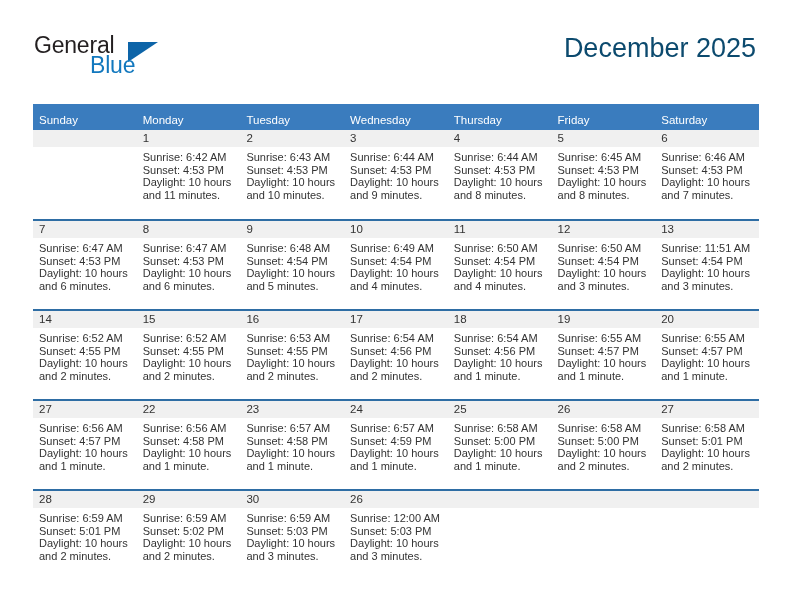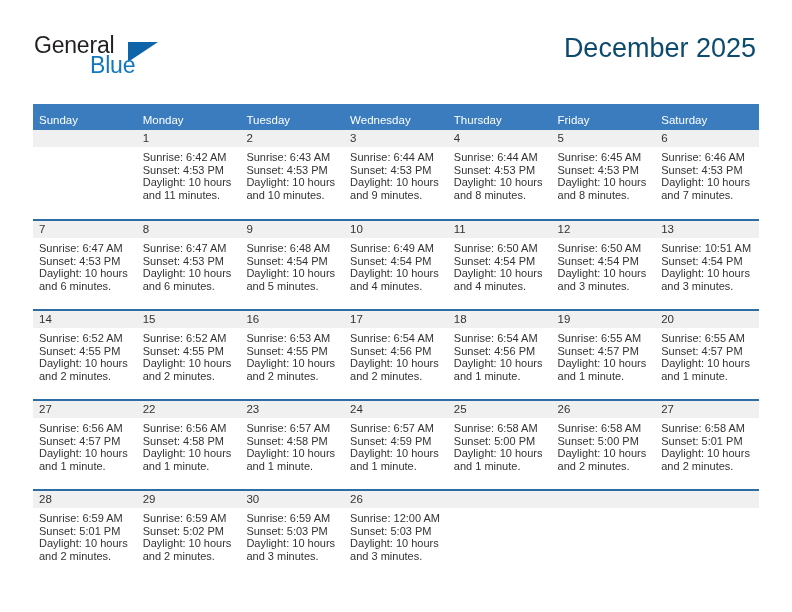--- a/index.html
+++ b/index.html
@@ -301,21 +301,21 @@
                 <span>Sunrise: 6:50 AM</span>
                 <span>Sunset: 4:54 PM</span>
                 <span>Daylight: 10 hours and 3 minutes.</span>
               </div>
             </div>
           </td>
           <td>
             <div class="cell-inner">
               <div class="daynum">13</div>
               <div class="details">
-                <span>Sunrise: 10:51 AM</span>
+                <span>Sunrise: 11:51 AM</span>
                 <span>Sunset: 4:54 PM</span>
                 <span>Daylight: 10 hours and 3 minutes.</span>
               </div>
             </div>
           </td>
         </tr>
         <tr>
           <td>
             <div class="cell-inner">
               <div class="daynum">14</div>

